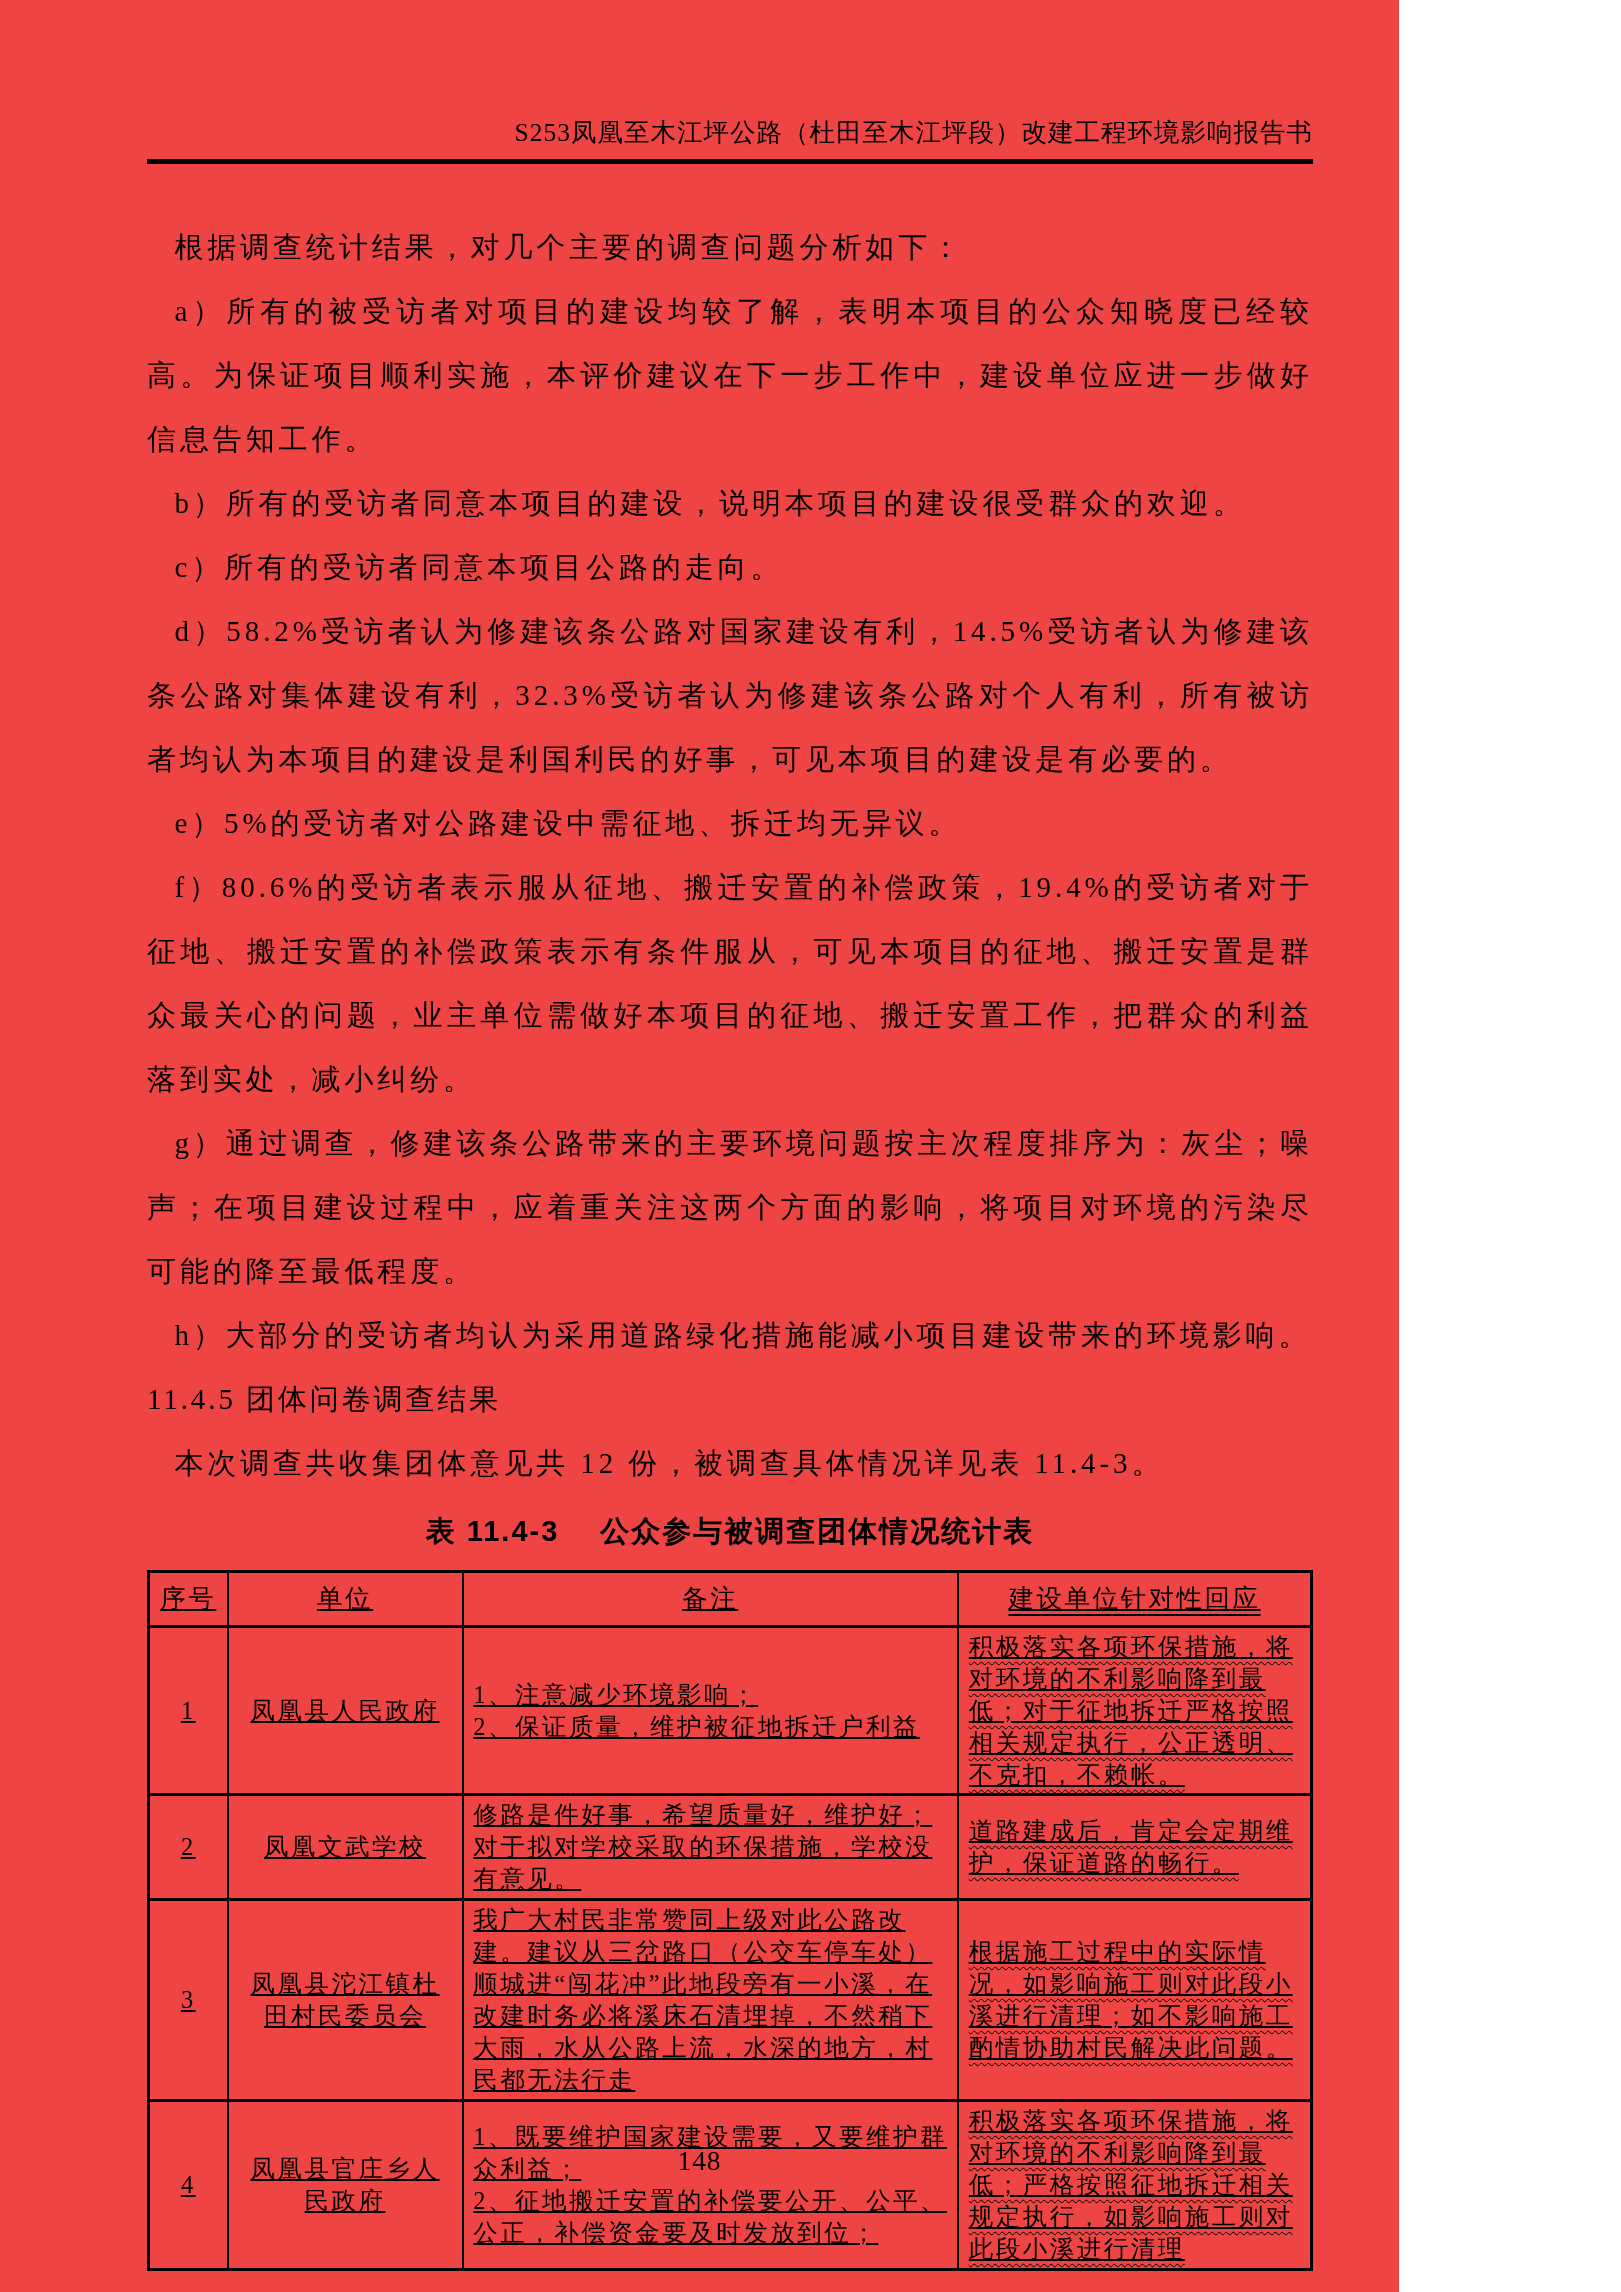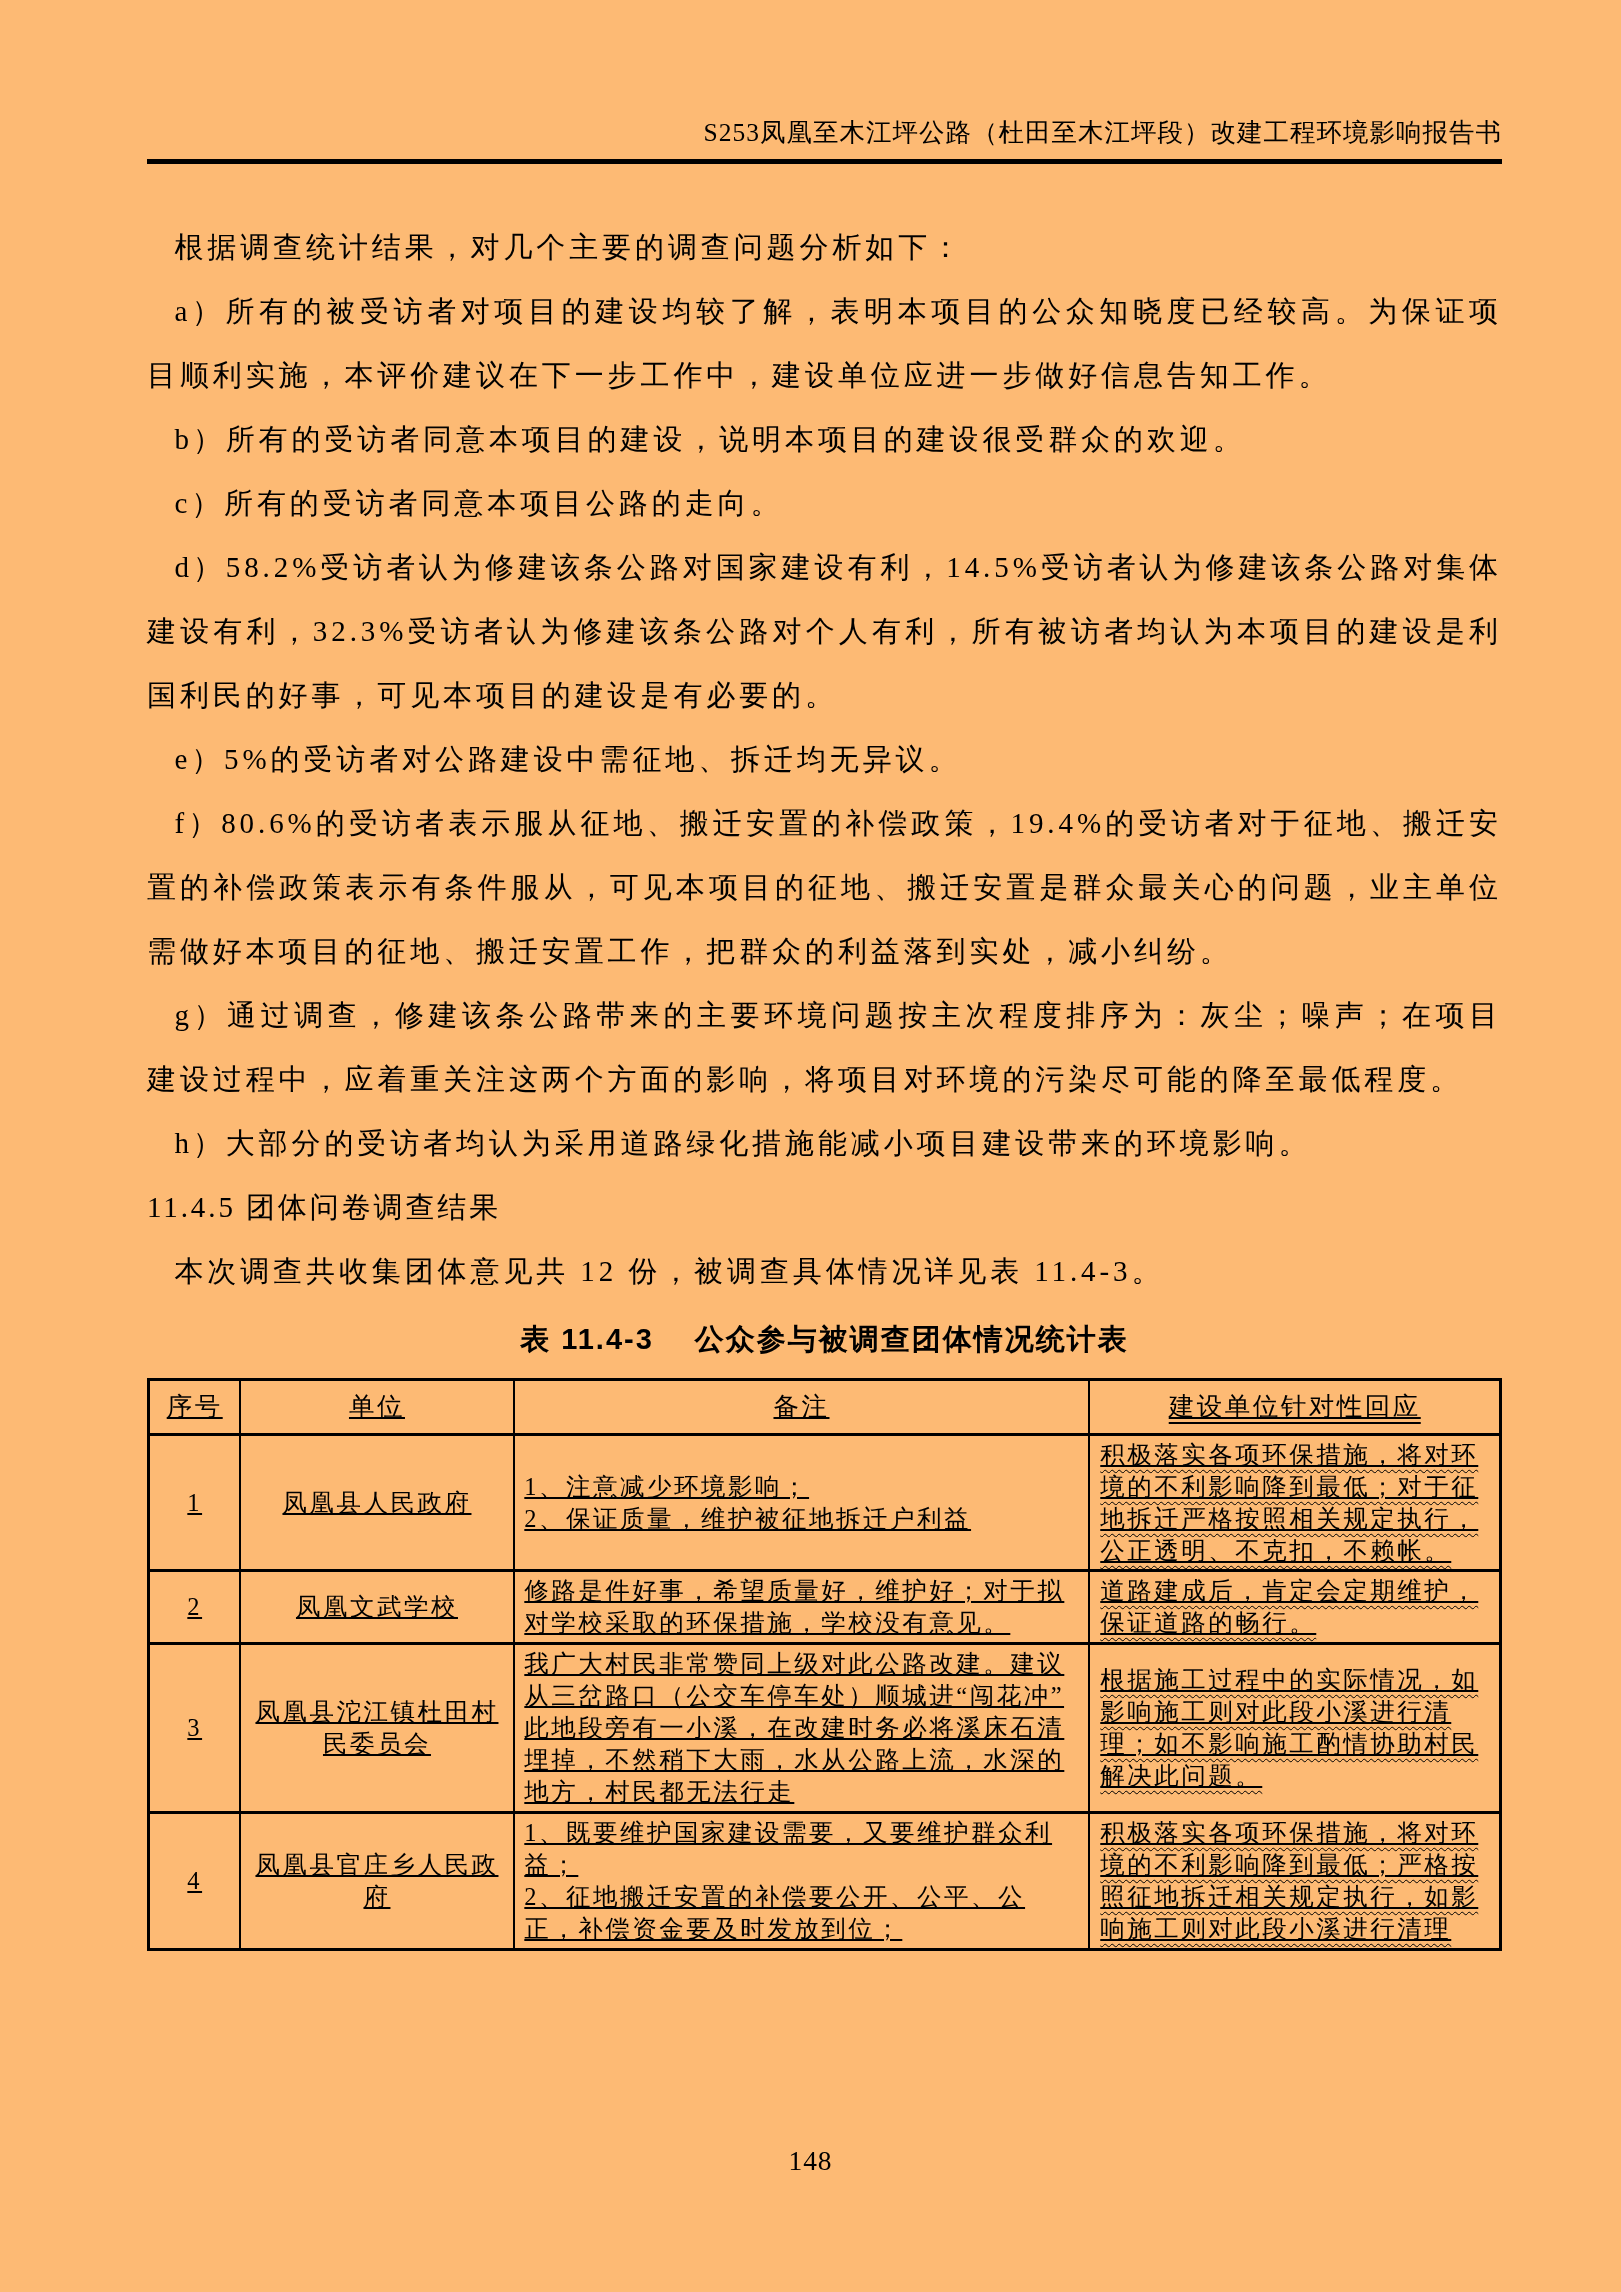--- a/index.html
+++ b/index.html
@@ -1,24 +1,24 @@
 <!DOCTYPE html>
 <html lang="zh"><head>
 <meta charset="utf-8">
 <style>
   html,body{margin:0;padding:0;background:#ffffff;}
   .page{
     position:relative;
-    width:1621px;height:2293px;
-    background:#fdba74;
+    width:1399px;height:2293px;
+    background:#ef4444;
     color:#000;
     font-family:"Liberation Serif","DejaVu Serif",serif;
     overflow:hidden;
     box-sizing:border-box;
-    padding:116px 119px 0 147px;
+    padding:116px 86px 0 147px;
   }
   .running-header{
     text-align:right;
     font-size:25.5px;
     letter-spacing:1px;
     line-height:1.3;
   }
   .header-rule{
     height:4.9px;
     background:#000;

